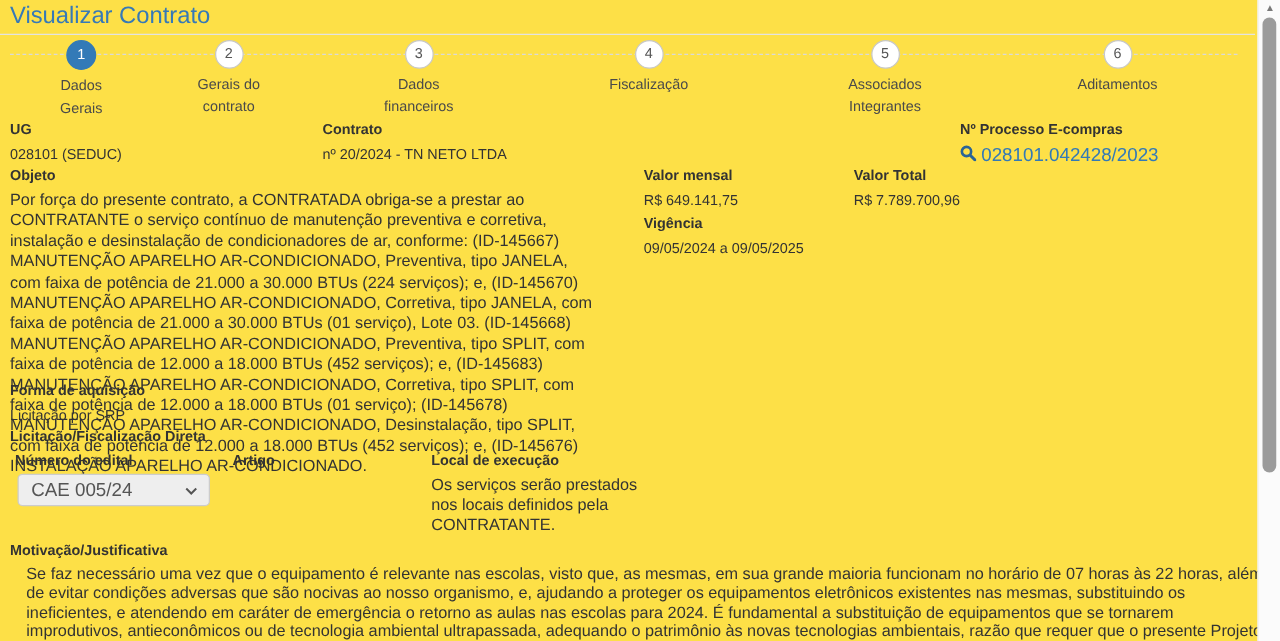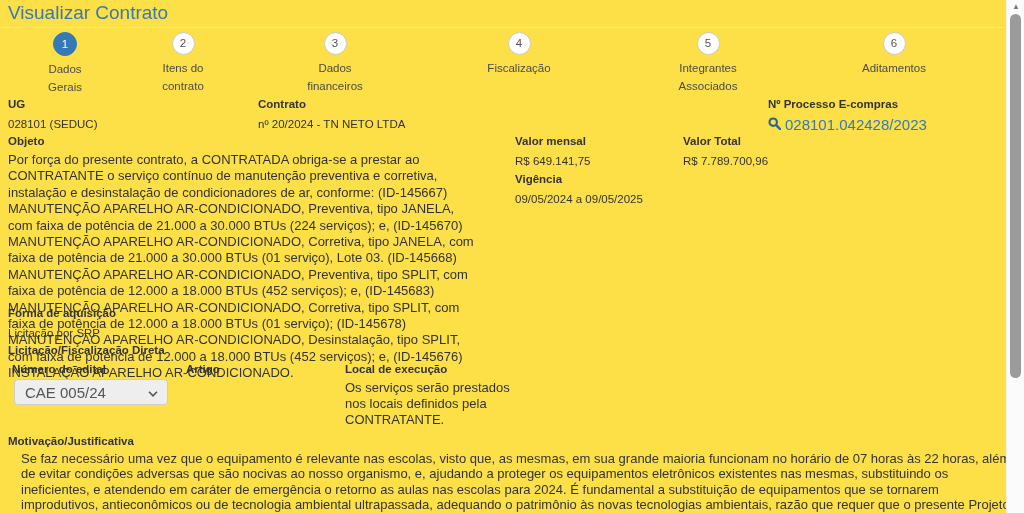--- a/index.html
+++ b/index.html
@@ -114,21 +114,21 @@
       <span class="step-circle">1</span>
       <div class="step-label">
         <div>Dados</div>
         <div>Gerais</div>
       </div>
     </div>
 
     <div class="step step-2">
       <span class="step-circle">2</span>
       <div class="step-label">
-        <div>Itens do</div>
+        <div>Gerais do</div>
         <div>contrato</div>
       </div>
     </div>
 
     <div class="step step-3">
       <span class="step-circle">3</span>
       <div class="step-label">
         <div>Dados</div>
         <div>financeiros</div>
       </div>
@@ -138,22 +138,22 @@
       <span class="step-circle">4</span>
       <div class="step-label">
         <div>Fiscalização</div>
         <div></div>
       </div>
     </div>
 
     <div class="step step-5">
       <span class="step-circle">5</span>
       <div class="step-label">
+        <div>Associados</div>
         <div>Integrantes</div>
-        <div>Associados</div>
       </div>
     </div>
 
     <div class="step step-6">
       <span class="step-circle">6</span>
       <div class="step-label">
         <div>Aditamentos</div>
         <div></div>
       </div>
     </div>

